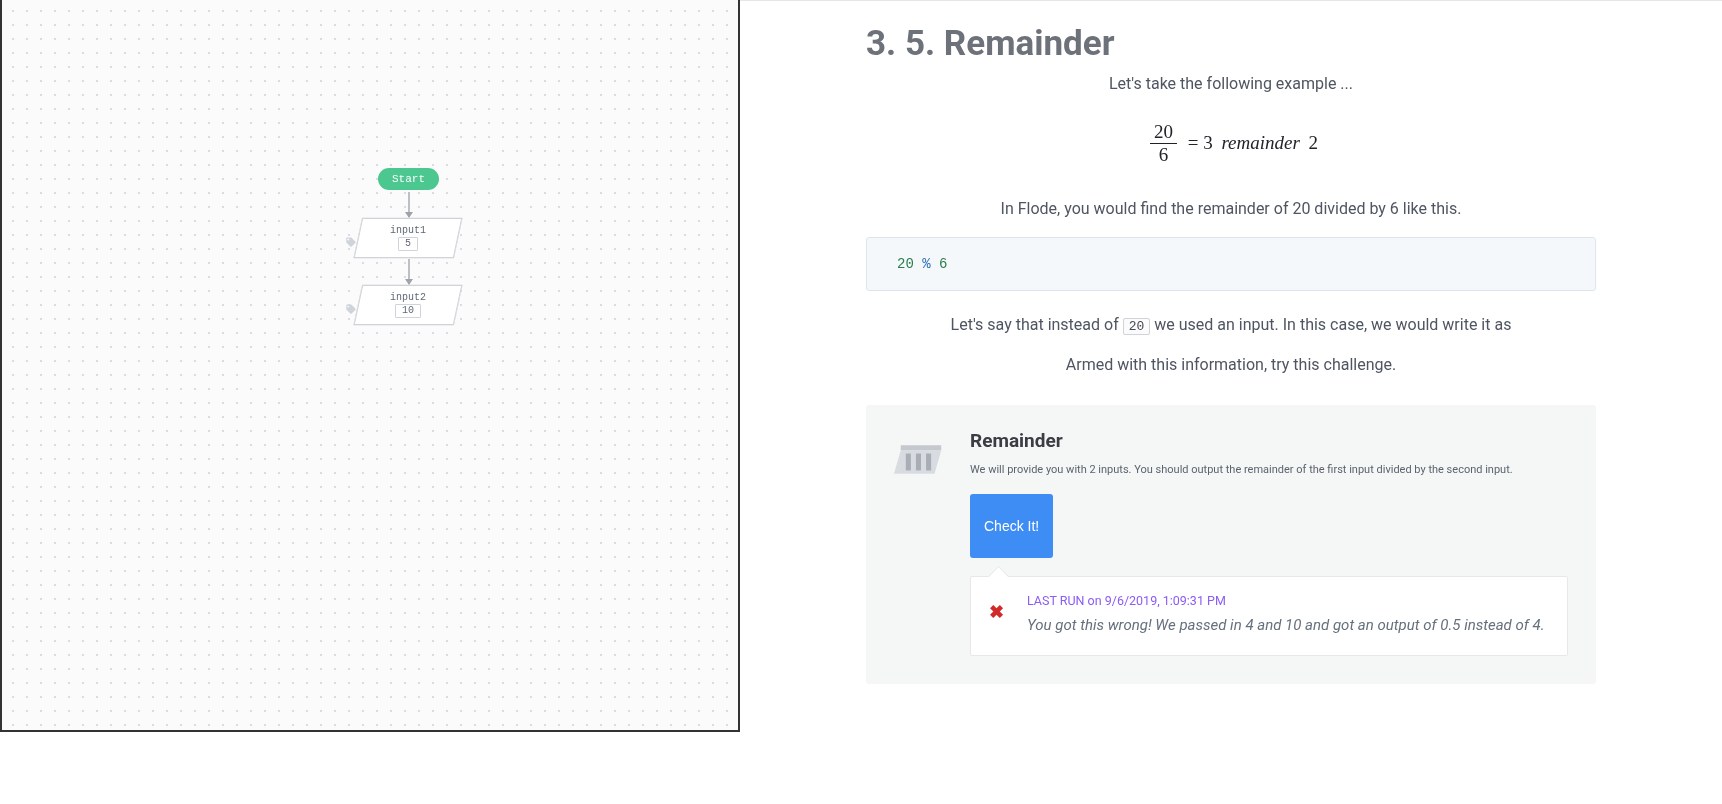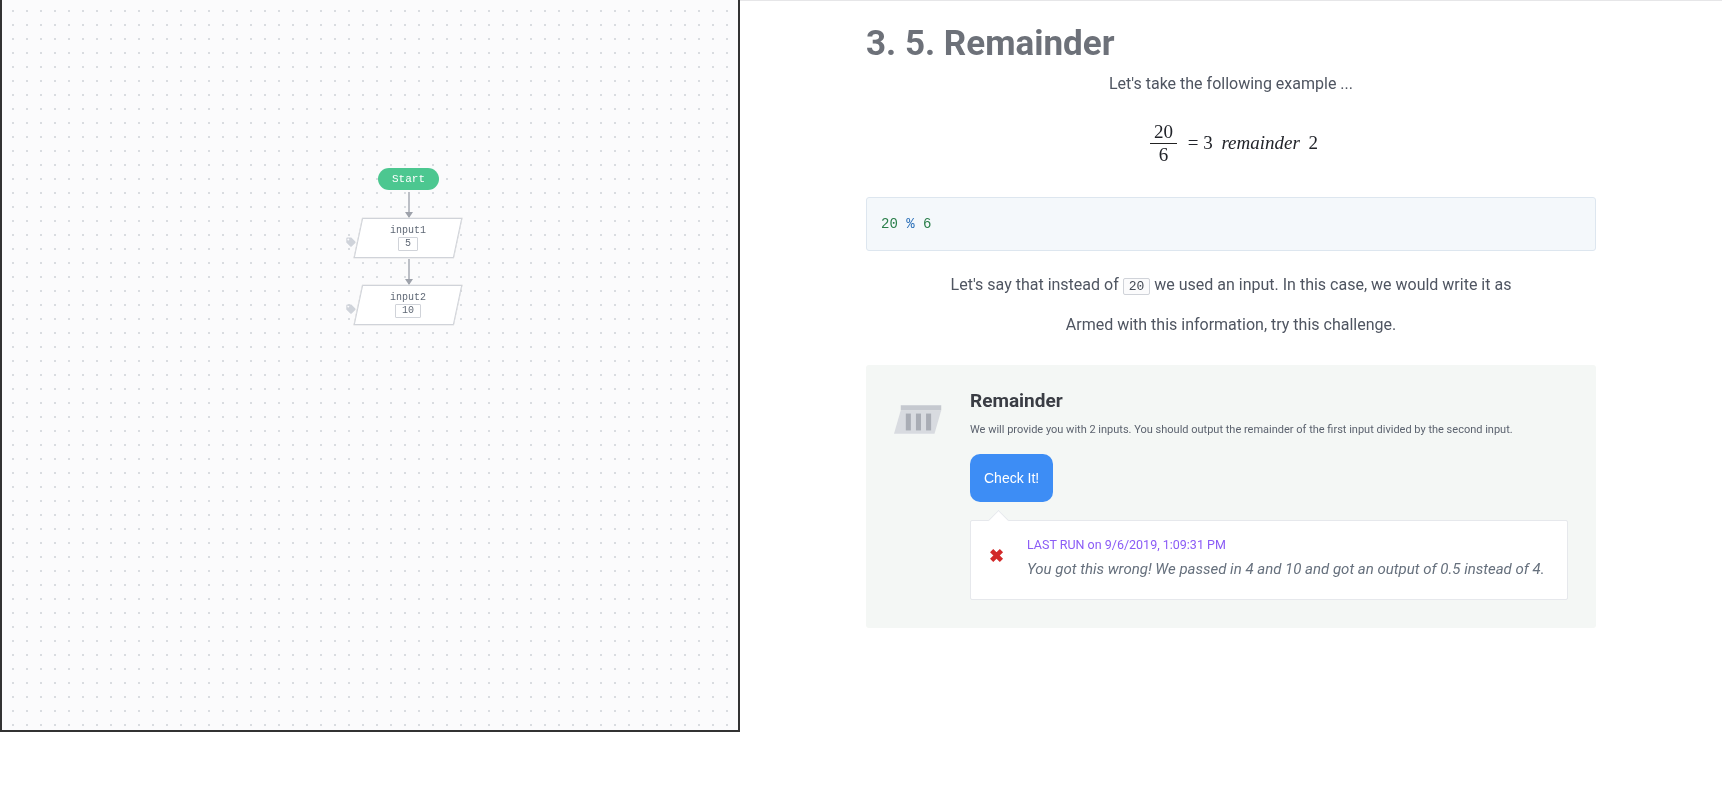--- a/index.html
+++ b/index.html
@@ -134,21 +134,21 @@
     text-align: center;
     margin: 0 6px;
   }
   .math .frac .num { display:block; border-bottom:1.5px solid #222; padding:0 4px; line-height:1.1; }
   .math .frac .den { display:block; padding:0 4px; line-height:1.2; }
   .math .rem { font-style: italic; margin: 0 4px; }
   .codebox {
     background: #f4f8fb;
     border: 1px solid #dde6ef;
     border-radius: 3px;
-    padding: 18px 14px;
+    padding: 18px 30px;
     font-family: "Consolas","Monaco","Courier New",monospace;
     font-size: 14px;
     color: #2a6fb8;
     margin: 10px 0 22px 0;
   }
   .codebox .num-lit { color:#2a7f4a; }
   .codebox .op { color:#2a6fb8; }
   .codebox .ident { color:#555b66; }
   .inline-code {
     border:1px solid #d0d3d9;
@@ -175,22 +175,22 @@
   .challenge-title {
     font-size:19px; font-weight:700; color:#3a3d44; margin-bottom:10px;
   }
   .challenge-desc {
     font-size:11px; color:#5c636f; line-height:1.5; margin-bottom:16px;
   }
   .check-btn {
     background:#3d8df5;
     color:#fff;
     border:none;
-    border-radius:10px;
-    padding:16px 14px;
+    border-radius:3px;
+    padding:24px 14px;
     font-size:14px;
     cursor:pointer;
   }
   .result-box {
     position: relative;
     margin-top:18px;
     background:#fff;
     border:1px solid #e6e8ec;
     border-radius:2px;
     padding:16px 20px 18px 56px;
@@ -268,20 +268,21 @@
     <span class="frac">
       <span class="num">20</span>
       <span class="den">6</span>
     </span>
     <span>=</span>
     <span>3</span>
     <span class="rem">remainder</span>
     <span>2</span>
   </div>
 
+  <p class="para">In Flode, you would find the remainder of 20 divided by 6 like this.</p>
 
   <div class="codebox">
     <span class="num-lit">20</span>
     <span class="op">%</span>
     <span class="num-lit">6</span>
   </div>
 
   <p class="para">
     <span>Let's say that instead of </span><span class="inline-code">20</span><span> we used an input. In this case, we would write it as</span>
   </p>

